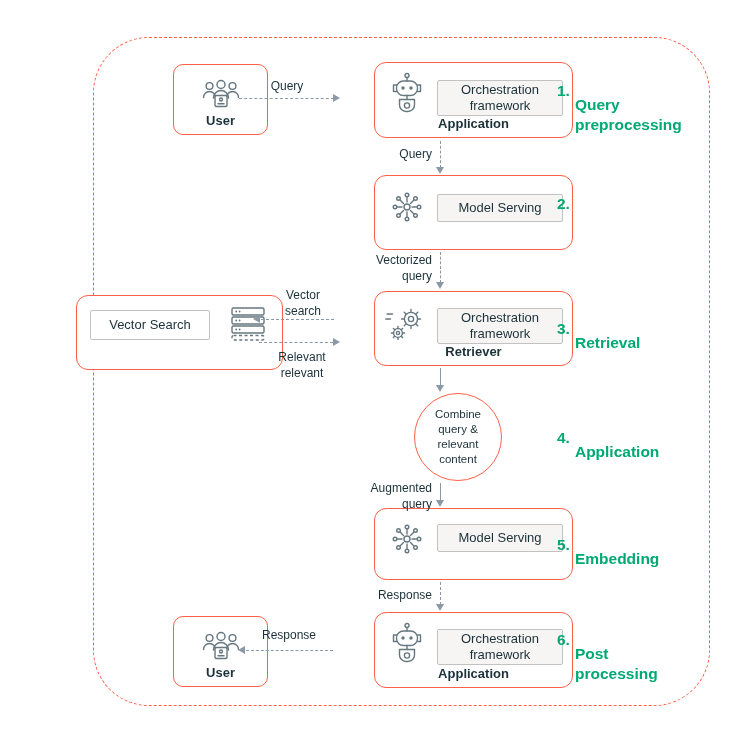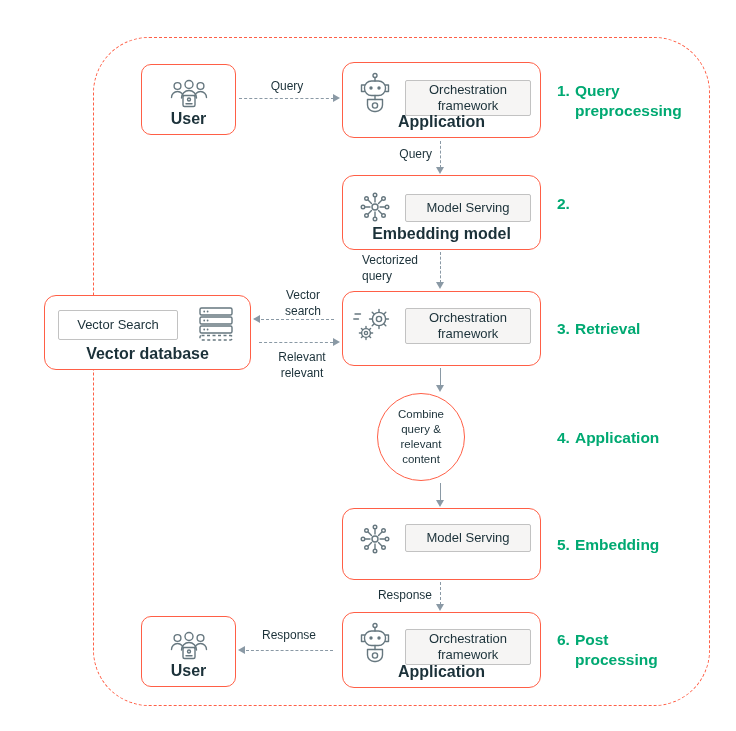--- a/index.html
+++ b/index.html
@@ -1,30 +1,30 @@
 <!DOCTYPE html>
 <html><head>
 <meta charset="utf-8">
 <style>
   html,body{margin:0;padding:0;background:#ffffff;font-family:"Liberation Sans",sans-serif;}
   .canvas{position:relative;width:736px;height:731px;background:#ffffff;overflow:hidden;}
   .header{position:absolute;left:122px;top:9px;display:flex;align-items:center;gap:8px;}
   .title{font-size:14.5px;font-weight:500;color:#12333E;}
   .outer{position:absolute;left:93px;top:37px;width:617px;height:669px;border:1.5px dashed #FF5F46;border-radius:56px;box-sizing:border-box;}
-  .node{position:absolute;border:1.5px solid #FF5F46;border-radius:12px;background:#ffffff;box-sizing:border-box;}
-  .node-label{position:absolute;bottom:6px;left:0;right:0;text-align:center;font-size:16px;font-weight:700;color:#1B3139;}
+  .node{position:absolute;border:1.5px solid #FF5F46;border-radius:12px;background:#ffffff;box-sizing:border-box;margin-left:32px;}
+  .node-label{position:absolute;bottom:6px;left:0;right:0;text-align:center;font-size:13px;font-weight:700;color:#1B3139;}
   .chip{position:absolute;background:#F6F5F4;border:1px solid #C2C2C2;border-radius:2px;color:#1B3139;font-size:13px;line-height:1.2;display:flex;align-items:center;justify-content:center;text-align:center;box-sizing:border-box;padding:2px 6px;}
   .chip.white{background:#ffffff;}
   .icon{position:absolute;}
   .icon svg{display:block;}
   .circle-node{position:absolute;border:1.5px solid #FF5F46;border-radius:50%;background:#ffffff;box-sizing:border-box;display:flex;align-items:center;justify-content:center;}
   .circle-node span{display:block;width:60px;text-align:center;font-size:11.5px;line-height:1.3;color:#1B3139;}
   .edge-label{position:absolute;font-size:12px;line-height:1.3;color:#1B3139;}
   .step{position:absolute;display:flex;gap:5px;color:#00A972;font-size:15.5px;font-weight:700;line-height:1.28;}
-  .step-label{display:inline-block;max-width:112px;}
+  .step-label{display:inline-block;max-width:112px;margin-top:14px;}
   .dash-h{position:absolute;height:0;border-top:1.6px dashed #8A99A5;}
   .dash-v{position:absolute;width:0;border-left:1.6px dashed #8A99A5;}
   .solid-v{position:absolute;width:0;border-left:1.6px solid #8A99A5;}
   .ah{position:absolute;width:0;height:0;}
   .ah.right{border-left:7px solid #8A99A5;border-top:4.5px solid transparent;border-bottom:4.5px solid transparent;}
   .ah.left{border-right:7px solid #8A99A5;border-top:4.5px solid transparent;border-bottom:4.5px solid transparent;}
   .ah.down{border-top:7px solid #8A99A5;border-left:4.5px solid transparent;border-right:4.5px solid transparent;}
 </style>
 </head>
 <body>
@@ -86,21 +86,20 @@
           <circle cx="6" cy="18" r="1.8"></circle>
         <line x1="14.5" y1="14.5" x2="11.3" y2="11.3"></line>
           <circle cx="9.5" cy="9.5" r="1.8"></circle>
         <line x1="18" y1="13" x2="18" y2="8.5"></line>
           <circle cx="18" cy="6" r="1.8"></circle>
         <line x1="21.5" y1="14.5" x2="24.7" y2="11.3"></line>
           <circle cx="26.5" cy="9.5" r="1.8"></circle>
       </svg>
     </span>
     <div class="chip" style="left:62px;top:18px;width:126px;height:28px">Model Serving</div>
-    <div class="node-label">Embedding model</div>
   </div>
 
   <div class="node" style="left:342px;top:291px;width:199px;height:75px">
     <span class="icon" style="left:10px;top:13px">
       <svg width="42" height="38" viewBox="0 0 42 38" fill="none" stroke="#66777F" stroke-width="1.4" stroke-linecap="round">
         <circle cx="26" cy="14" r="6.6"></circle>
           <circle cx="26" cy="14" r="2.6"></circle>
         <line x1="33" y1="14" x2="35.5" y2="14"></line>
           <line x1="31" y1="19" x2="32.8" y2="20.8"></line>
         <line x1="26" y1="21" x2="26" y2="23.5"></line>
@@ -117,42 +116,42 @@
           <line x1="9.8" y1="31.2" x2="8.4" y2="32.6"></line>
         <line x1="8.4" y1="28" x2="6.4" y2="28"></line>
           <line x1="9.8" y1="24.8" x2="8.4" y2="23.4"></line>
         <line x1="13" y1="23.4" x2="13" y2="21.4"></line>
           <line x1="16.2" y1="24.8" x2="17.6" y2="23.4"></line>
         <line x1="2" y1="9" x2="7.5" y2="9"></line>
           <line x1="0.8" y1="14" x2="5.5" y2="14"></line>
       </svg>
     </span>
     <div class="chip" style="left:62px;top:16px;width:126px;height:36px">Orchestration framework</div>
+    <div class="node-label">Retriever</div>
   </div>
 
   <div class="node" style="left:44px;top:295px;width:207px;height:75px">
     <div class="chip white" style="left:13px;top:14px;width:120px;height:30px">Vector Search</div>
     <span class="icon" style="left:152px;top:10px">
       <svg width="38" height="35" viewBox="0 0 38 35" fill="none" stroke="#66777F" stroke-width="1.4" stroke-linejoin="round">
         <rect x="3" y="2" width="32" height="7" rx="1.5"></rect>
         <circle cx="7.2" cy="5.5" r="0.9" fill="#66777F" stroke="none"></circle>
           <circle cx="10.6" cy="5.5" r="0.9" fill="#66777F" stroke="none"></circle>
         <rect x="3" y="11" width="32" height="7" rx="1.5"></rect>
         <circle cx="7.2" cy="14.5" r="0.9" fill="#66777F" stroke="none"></circle>
           <circle cx="10.6" cy="14.5" r="0.9" fill="#66777F" stroke="none"></circle>
         <rect x="3" y="20" width="32" height="7" rx="1.5"></rect>
         <circle cx="7.2" cy="23.5" r="0.9" fill="#66777F" stroke="none"></circle>
           <circle cx="10.6" cy="23.5" r="0.9" fill="#66777F" stroke="none"></circle>
         <rect x="3" y="29.5" width="32" height="4.5" rx="1.5" stroke-dasharray="3 2.5"></rect>
       </svg>
     </span>
-    <div class="node-label">Vector database</div>
-  </div>
-
-  <div class="circle-node" style="left:377px;top:393px;width:88px;height:88px">
+  </div>
+
+  <div class="circle-node" style="left:414px;top:393px;width:88px;height:88px">
     <span>Combine query &amp; relevant content</span>
   </div>
 
   <div class="node" style="left:342px;top:508px;width:199px;height:72px">
     <span class="icon" style="left:14px;top:12px">
       <svg width="36" height="36" viewBox="0 0 36 36" fill="none" stroke="#66777F" stroke-width="1.4" stroke-linecap="round">
         <circle cx="18" cy="18" r="3"></circle>
         <line x1="23" y1="18" x2="27.5" y2="18"></line>
           <circle cx="30" cy="18" r="1.8"></circle>
         <line x1="21.5" y1="21.5" x2="24.7" y2="24.7"></line>
@@ -232,23 +231,24 @@
   <div class="ah down" style="left:436px;top:500px"></div>
 
   <div class="dash-v" style="left:440px;top:582px;height:23px"></div>
   <div class="ah down" style="left:436px;top:604px"></div>
 
   <div class="dash-h" style="left:246px;top:650px;width:87px"></div>
   <div class="ah left" style="left:238px;top:646px"></div>
 
   <div class="edge-label" style="left:262px;top:79px;width:50px;text-align:center">Query</div>
   <div class="edge-label" style="left:362px;top:147px;width:70px;text-align:right">Query</div>
-  <div class="edge-label" style="left:362px;top:253px;width:70px;">Vectorized query</div>
+  <div class="edge-label" style="left:362px;top:253px;width:70px;text-align:right">Vectorized query</div>
   <div class="edge-label" style="left:272px;top:288px;width:62px;text-align:center">Vector search</div>
   <div class="edge-label" style="left:270px;top:350px;width:64px;text-align:center">Relevant relevant</div>
+  <div class="edge-label" style="left:360px;top:481px;width:72px;text-align:right">Augmented query</div>
   <div class="edge-label" style="left:362px;top:588px;width:70px;text-align:right">Response</div>
   <div class="edge-label" style="left:258px;top:628px;width:62px;text-align:center">Response</div>
 
   <div class="step" style="left:557px;top:81px">
     <span>1.</span>
     <span class="step-label">Query preprocessing</span>
   </div>
   <div class="step" style="left:557px;top:194px">
     <span>2.</span>
   </div>

